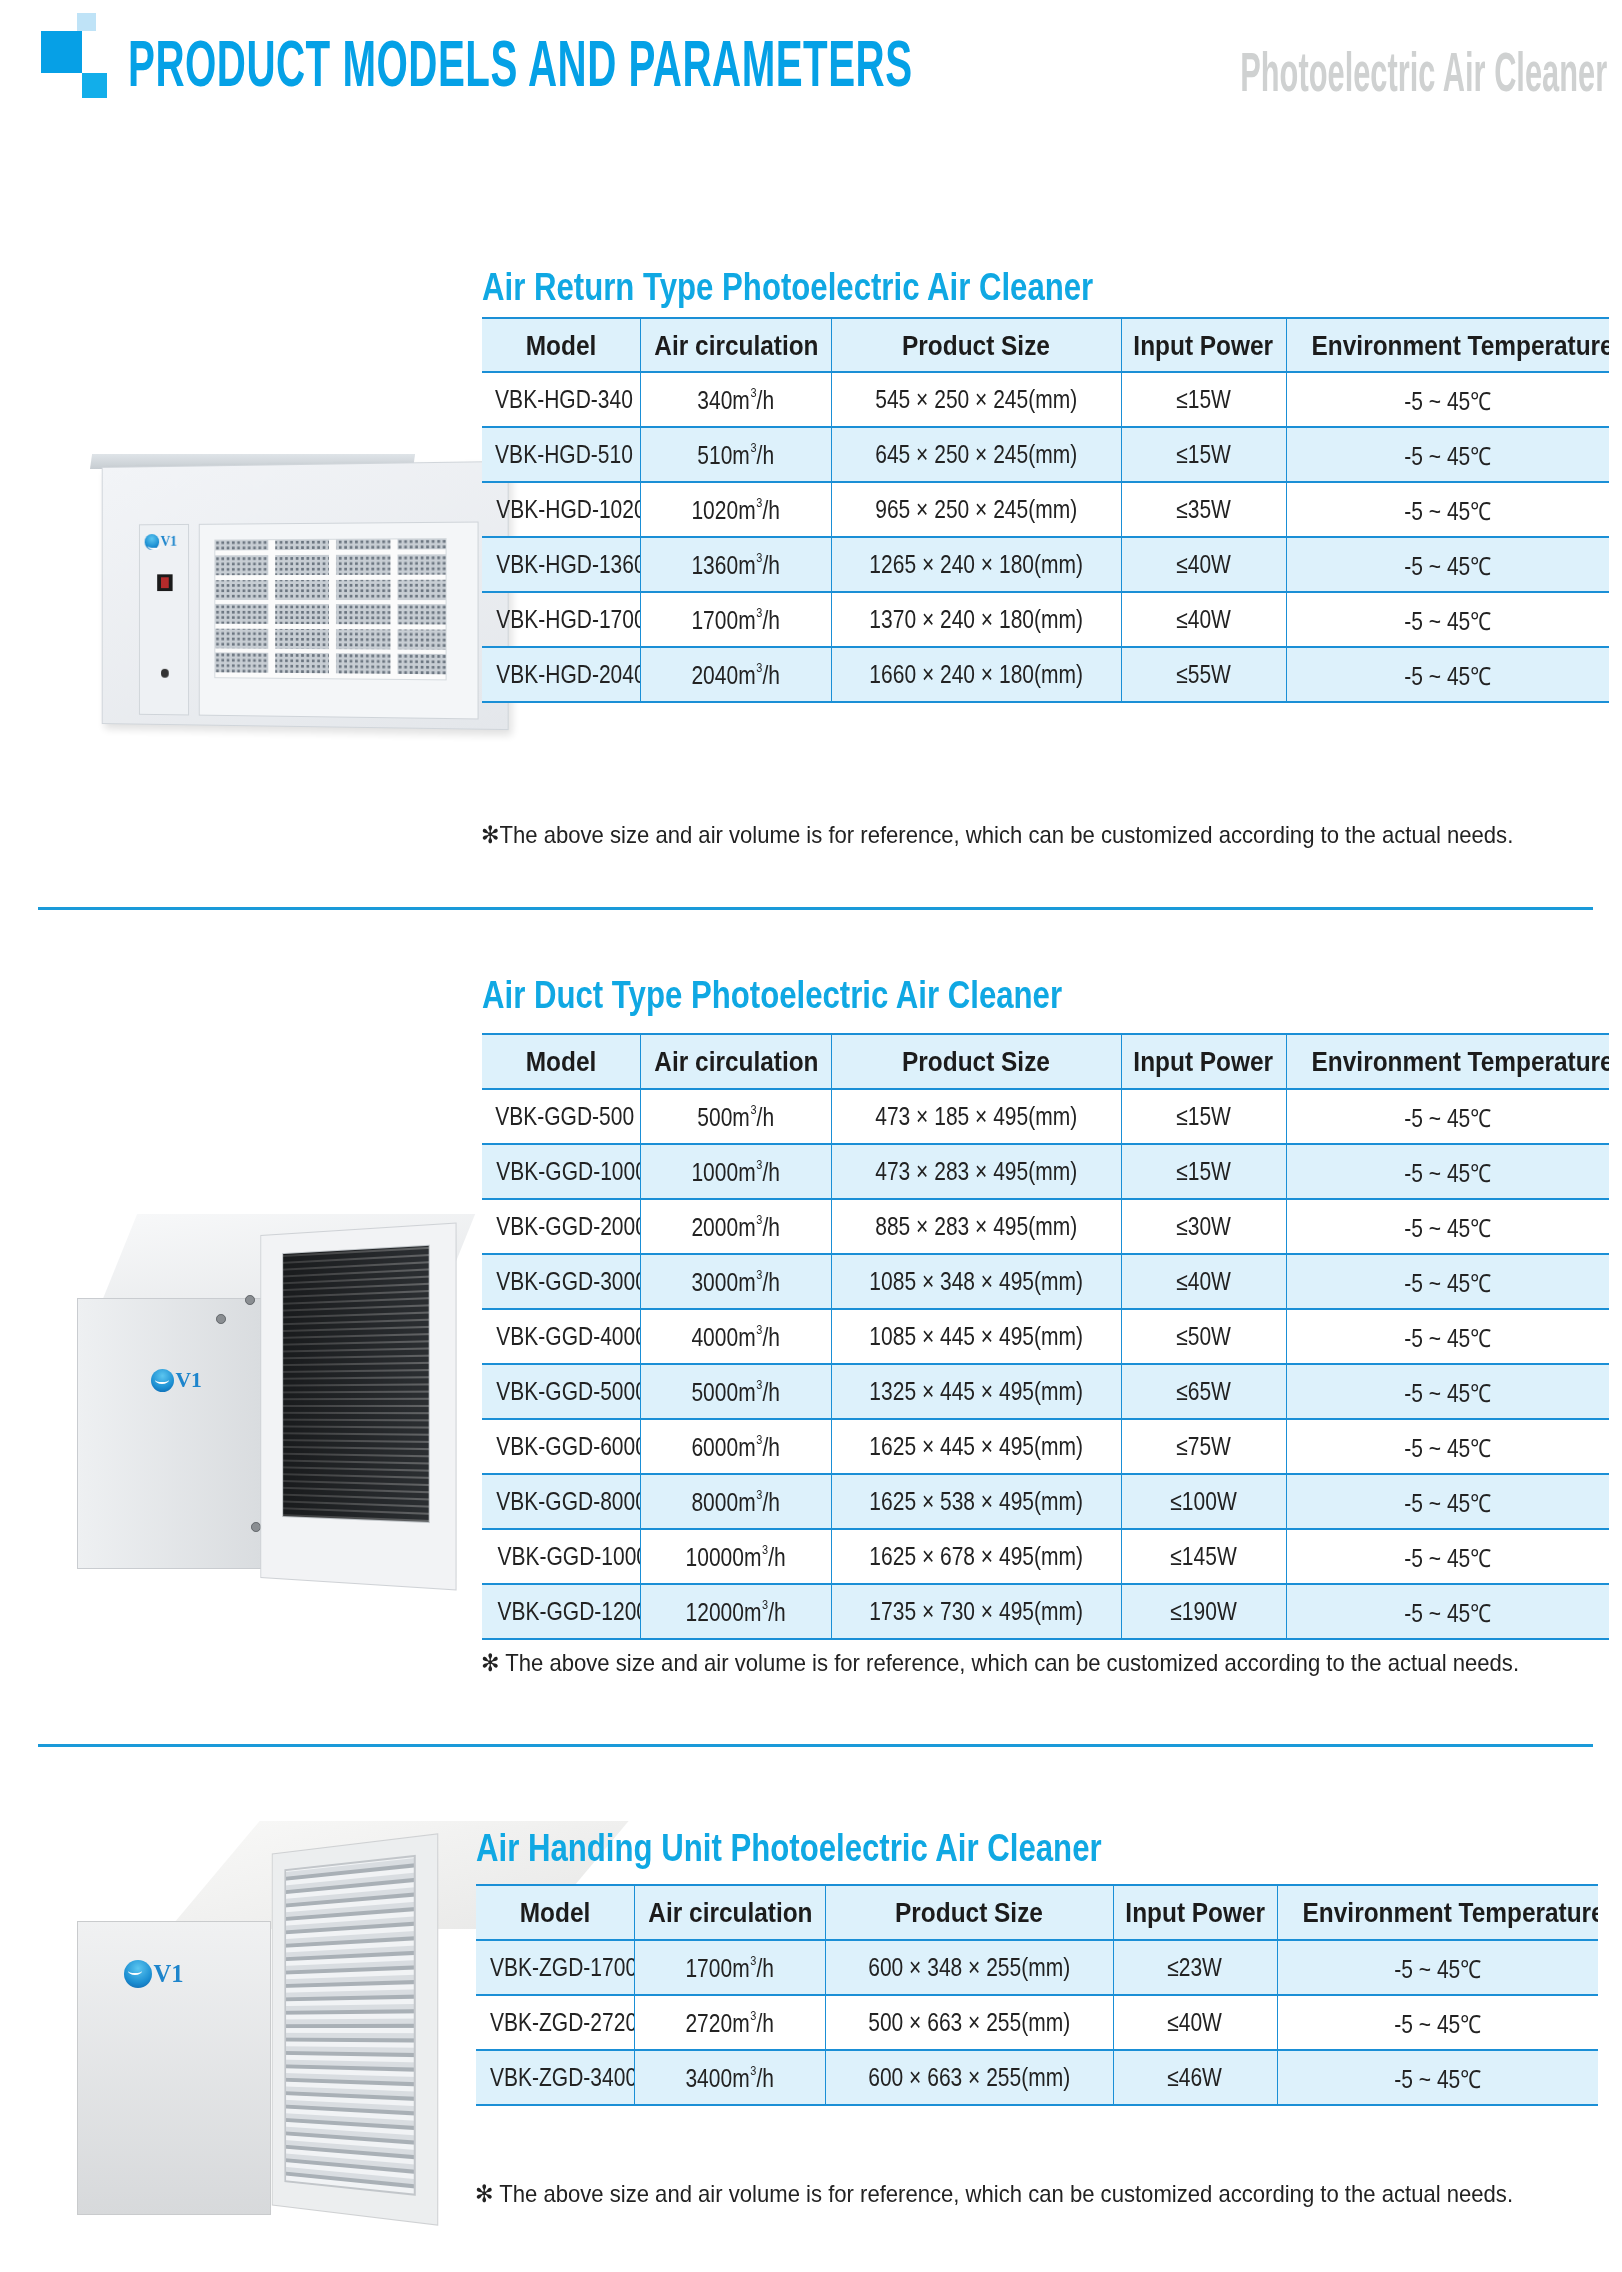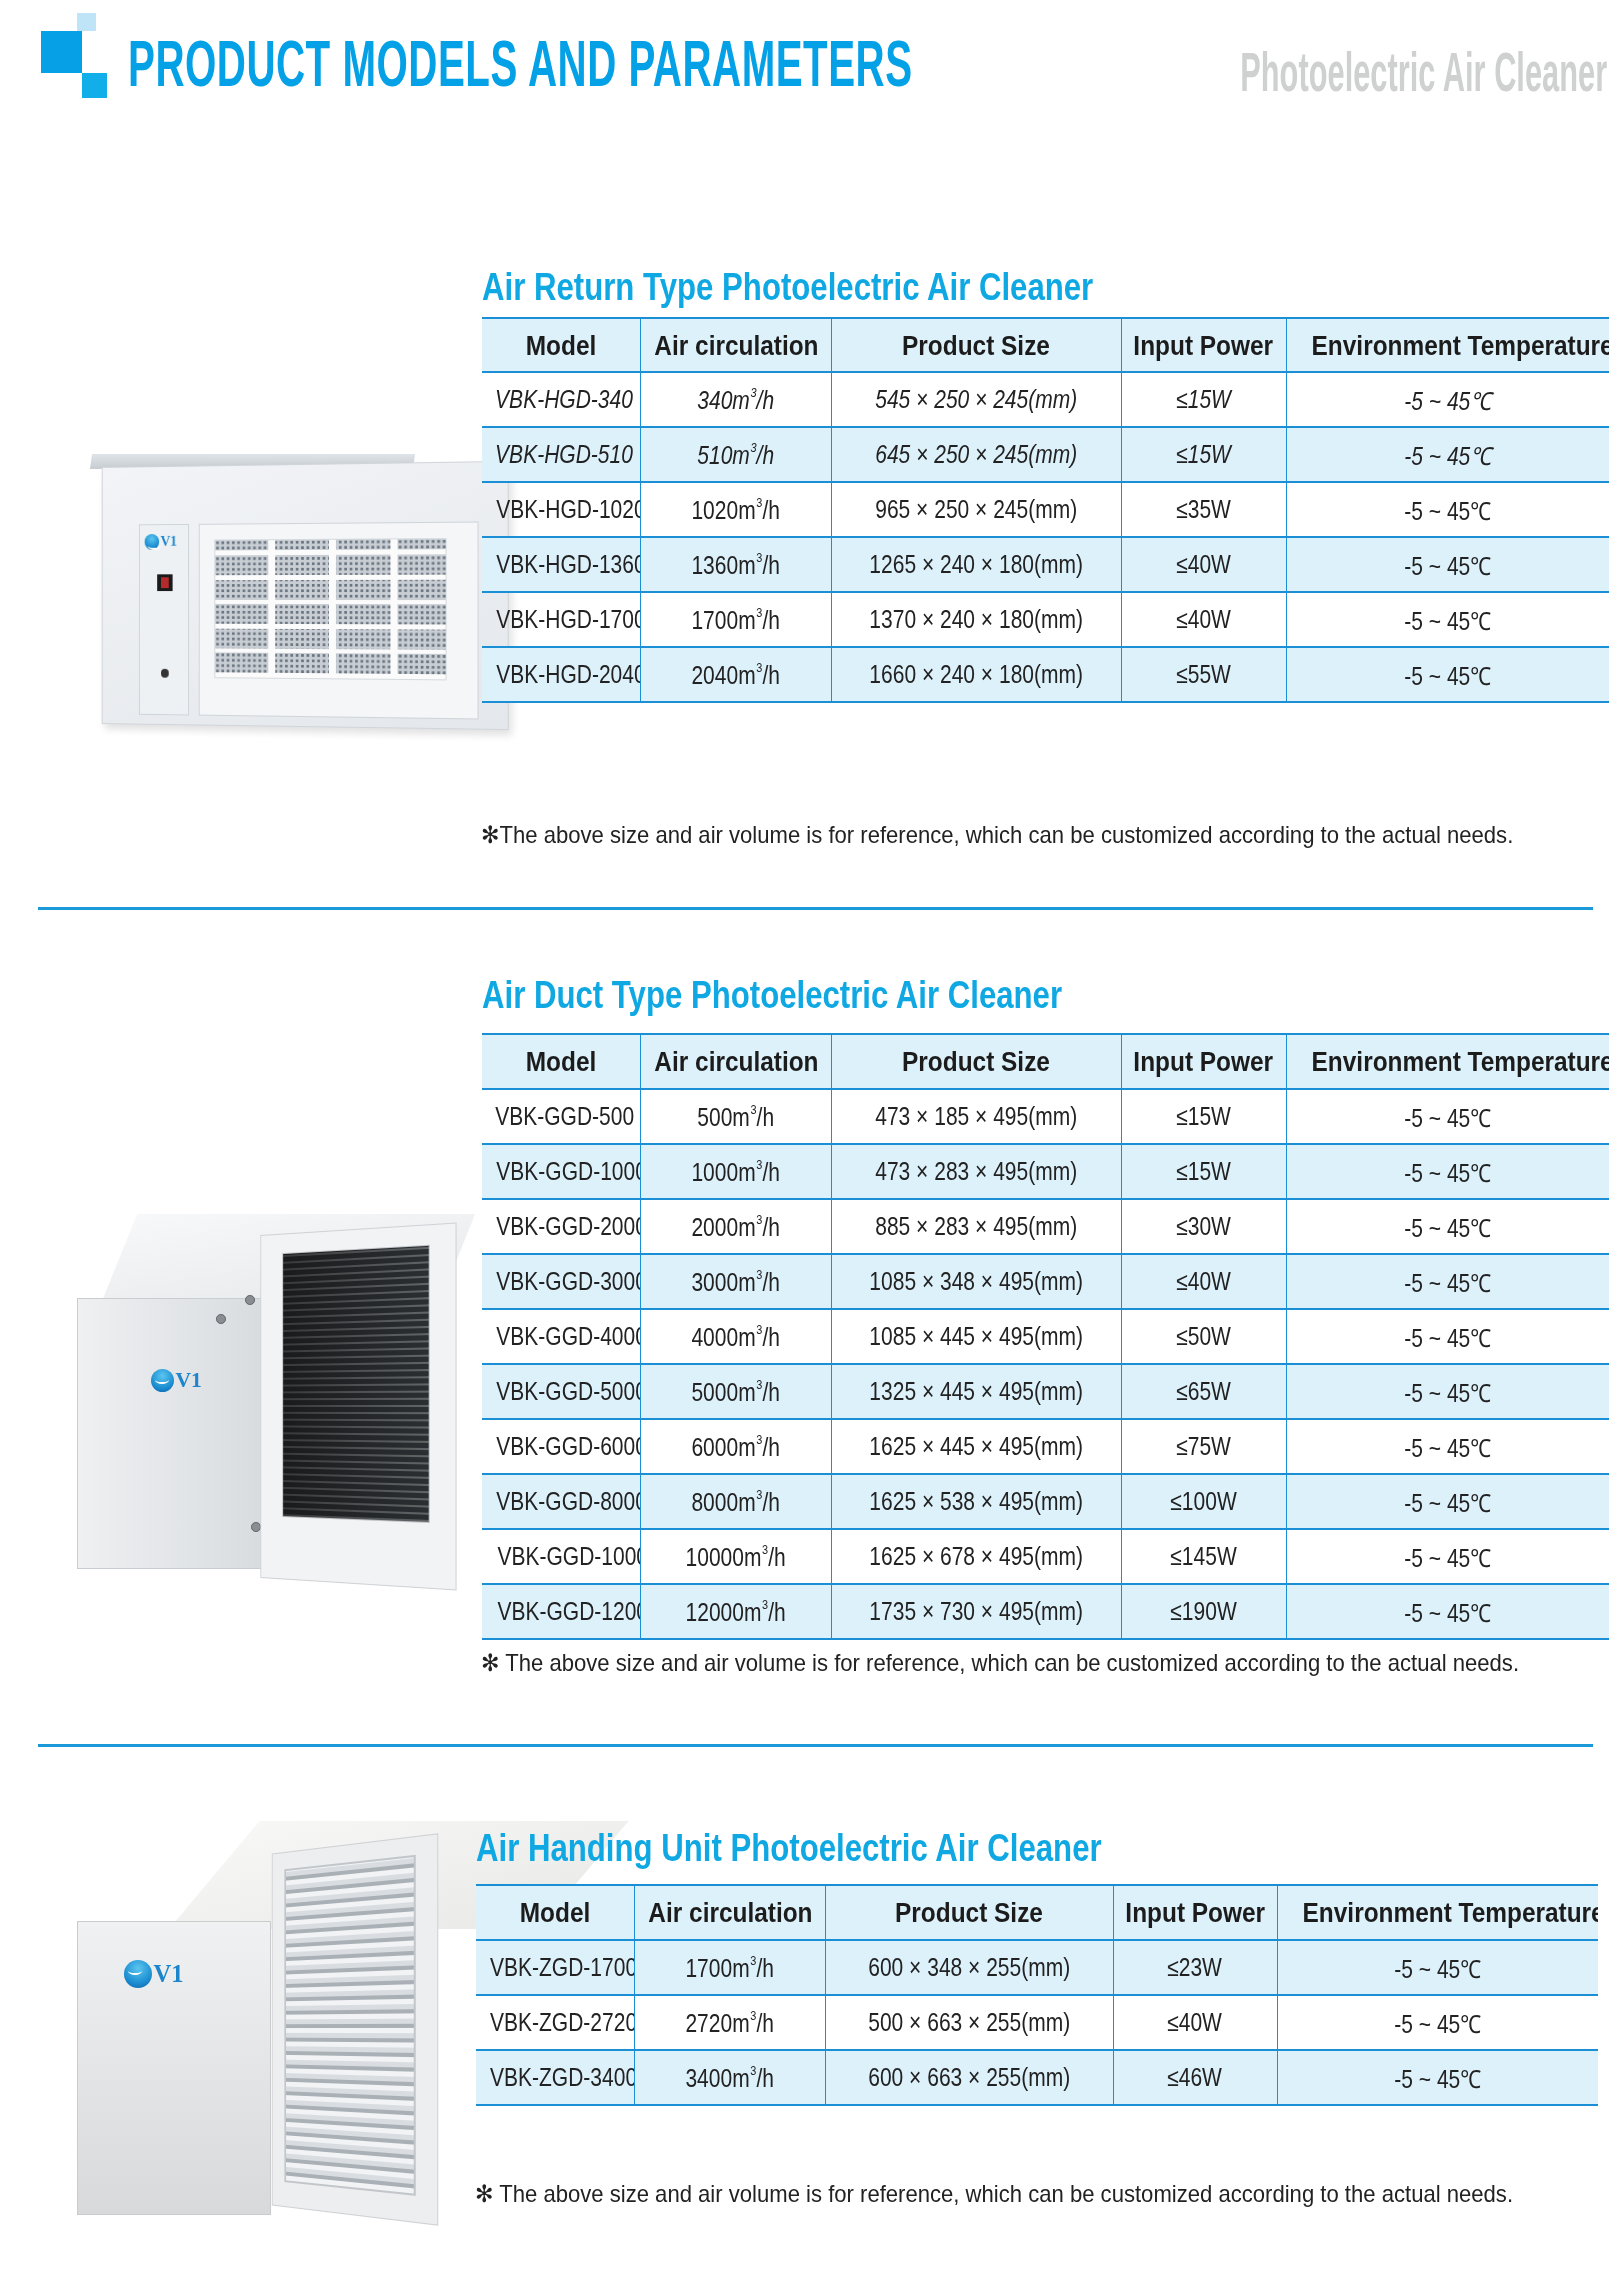--- a/index.html
+++ b/index.html
@@ -127,28 +127,28 @@
   <thead>
     <tr style="height:54px;">
       <th><span>Model</span></th>
       <th><span>Air circulation</span></th>
       <th><span>Product Size</span></th>
       <th><span>Input Power</span></th>
       <th><span>Environment Temperature</span></th>
     </tr>
   </thead>
   <tbody>
-      <tr class="" style="height: 55px; font-style: italic;">
+      <tr class="" style="height: 55px;">
         <td><span class="c">VBK-HGD-340</span></td>
         <td><span class="c"><span>340m</span><sup>3</sup><span>/h</span></span></td>
         <td><span class="c">545 × 250 × 245(mm)</span></td>
         <td><span class="c">≤15W</span></td>
         <td><span class="c">-5 ~ 45℃</span></td>
       </tr>
-      <tr class="alt" style="height: 55px; font-style: italic;">
+      <tr class="alt" style="height: 55px;">
         <td><span class="c">VBK-HGD-510</span></td>
         <td><span class="c"><span>510m</span><sup>3</sup><span>/h</span></span></td>
         <td><span class="c">645 × 250 × 245(mm)</span></td>
         <td><span class="c">≤15W</span></td>
         <td><span class="c">-5 ~ 45℃</span></td>
       </tr>
       <tr class="" style="height: 55px;">
         <td><span class="c">VBK-HGD-1020</span></td>
         <td><span class="c"><span>1020m</span><sup>3</sup><span>/h</span></span></td>
         <td><span class="c">965 × 250 × 245(mm)</span></td>

